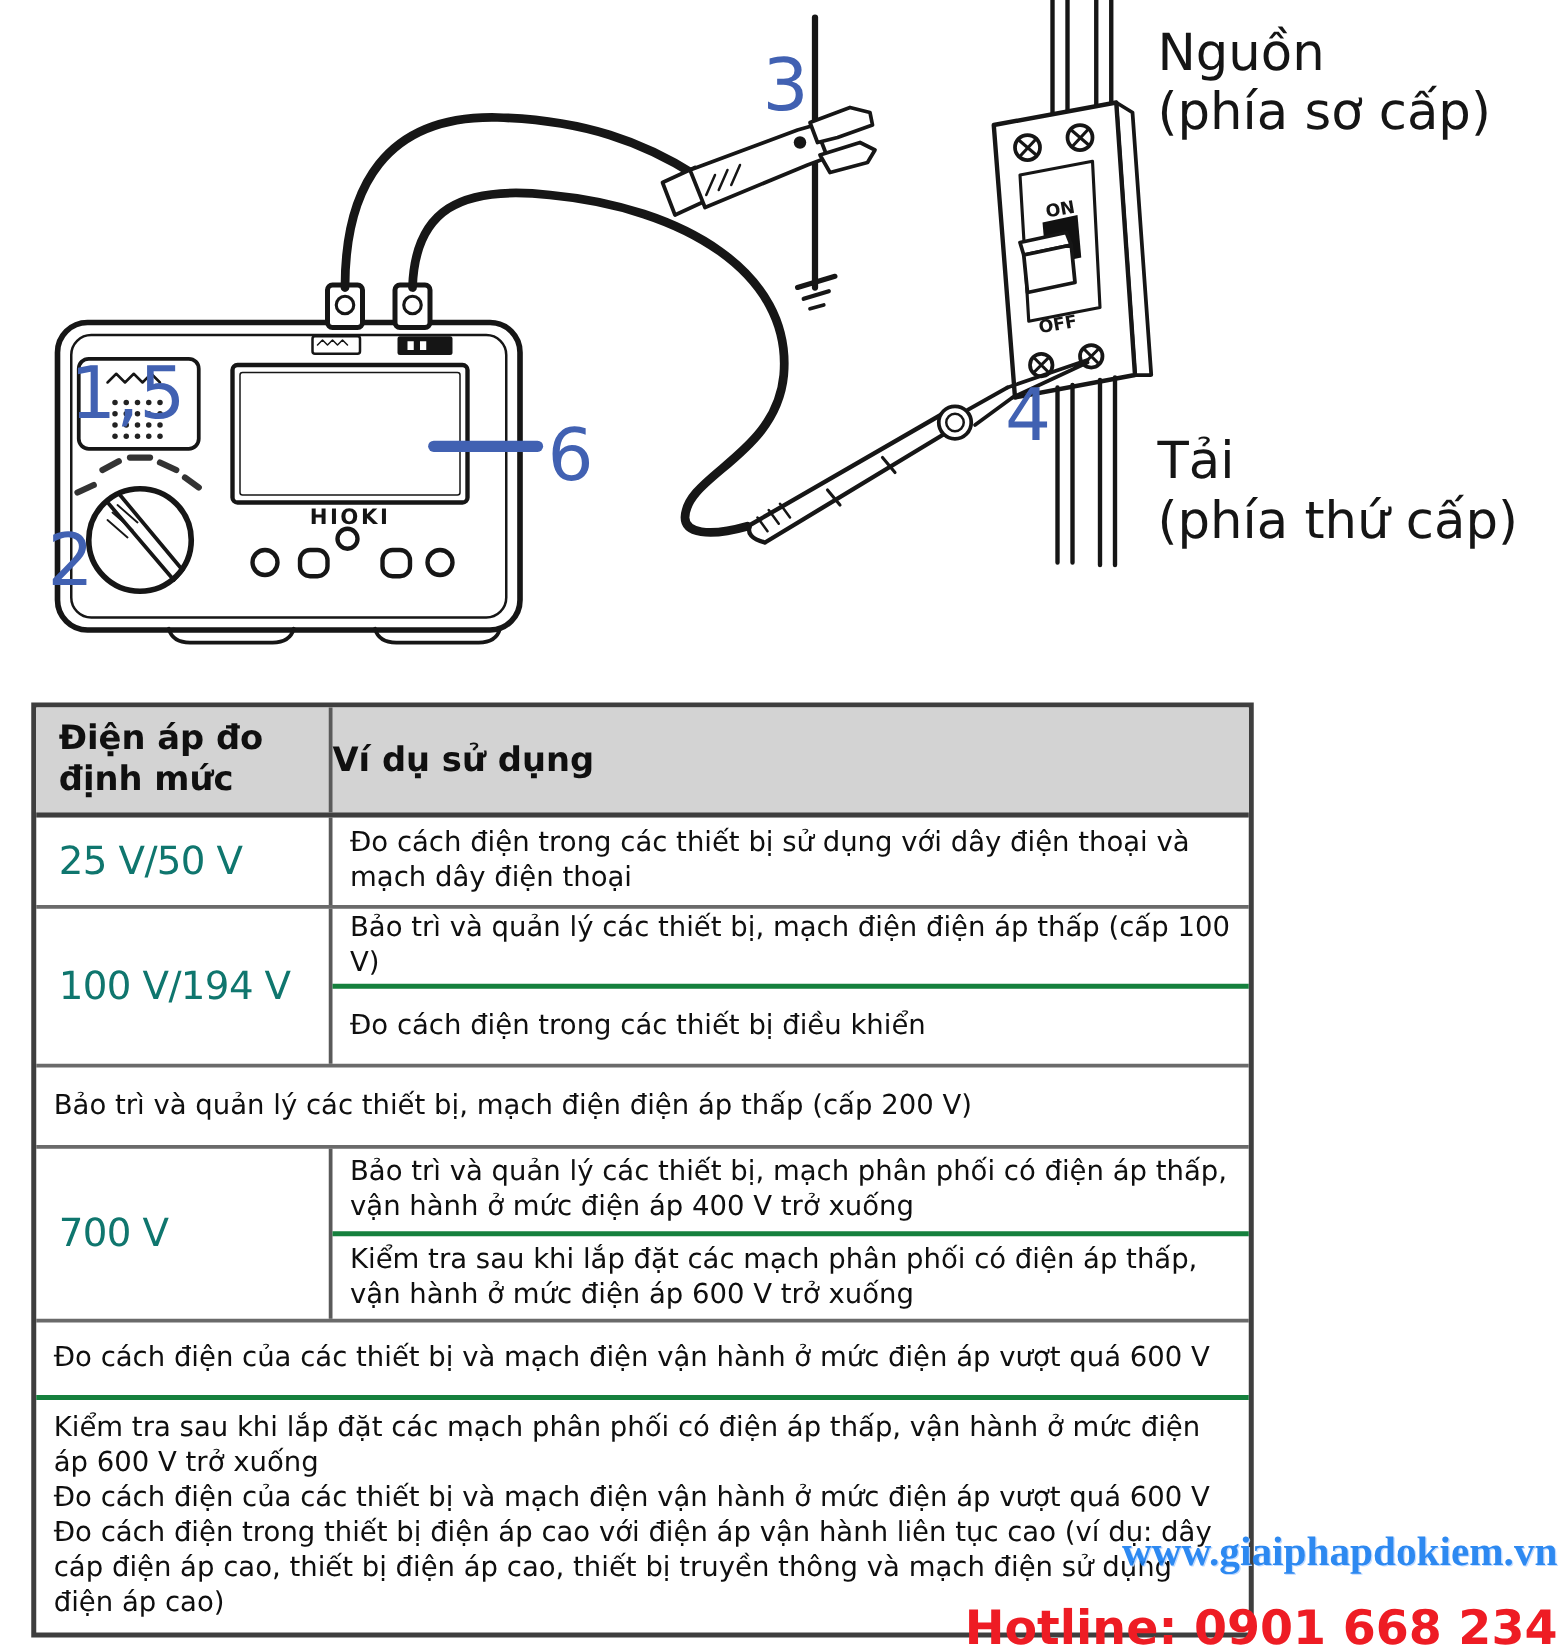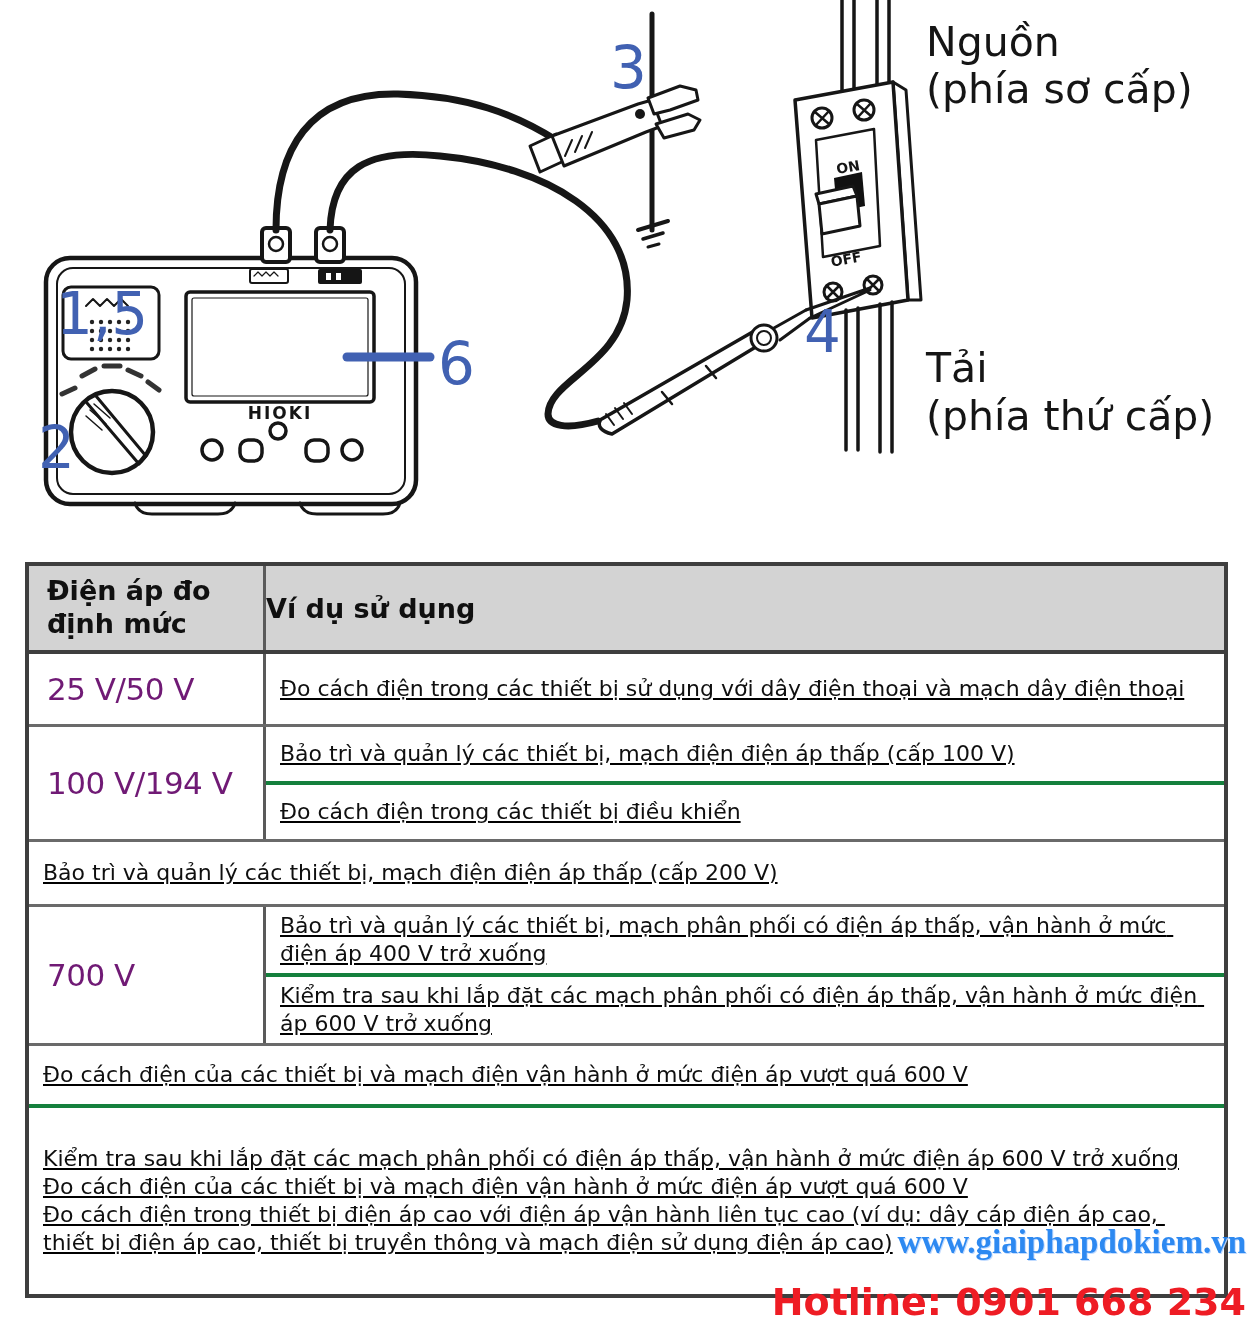--- a/index.html
+++ b/index.html
@@ -9,39 +9,39 @@
     font-family:"DejaVu Sans","Liberation Sans",sans-serif;
   }
   
   .diagram { position:absolute; left:0; top:0; }
   .diagram text { font-family:"DejaVu Sans","Liberation Sans",sans-serif; }
   .callout { fill:#4161b2; font-size:58px; }
   .side-label { fill:#151515; font-size:41px; }
   .tiny-label { fill:#151515; font-size:14px; font-weight:bold; }
   
   .dtable {
-    position:absolute; left:25px; top:562px; width:1203px;
+    position:absolute; left:25px; top:562px; width:978px;
     border:4px solid #3e3e3e; box-sizing:border-box; background:#fff;
   }
   .trow { display:flex; }
   .thead { background:#d3d3d3; border-bottom:4px solid #3e3e3e; }
   .vcell {
     width:237px; flex:0 0 237px; box-sizing:border-box;
     border-right:3px solid #5a5a5a;
     display:flex; align-items:center; padding:6px 8px 6px 18px;
   }
   .hcol1 { font-weight:bold; font-size:27px; line-height:1.22; color:#101010; }
   .hcol2 {
     flex:1; display:flex; align-items:center; 
     font-weight:bold; font-size:27px; color:#101010;
   }
-  .vtext { font-size:31px; color:#701a75; letter-spacing:-0.5px; }
+  .vtext { font-size:31px; color:#0f766e; letter-spacing:-0.5px; }
   .grp { display:flex; border-top:3px solid #6a6a6a; }
   .thead + .grp { border-top:none; }
-  .excol { flex:1; display:flex; flex-direction:column;text-decoration:underline; }
+  .excol { flex:1; display:flex; flex-direction:column; }
   .ex {
     display:flex; align-items:center; box-sizing:border-box;
     padding:5px 14px; font-size:22px; line-height:28px; color:#0f0f0f;
     white-space:pre-wrap; flex:1;
   }
   .ex + .ex { border-top:4px solid #15803d; }
   
   .wm-url {
     position:absolute; right:5px; top:1224px; color:#1c7ff0;
     font-size:33px; font-weight:bold; opacity:.92;

